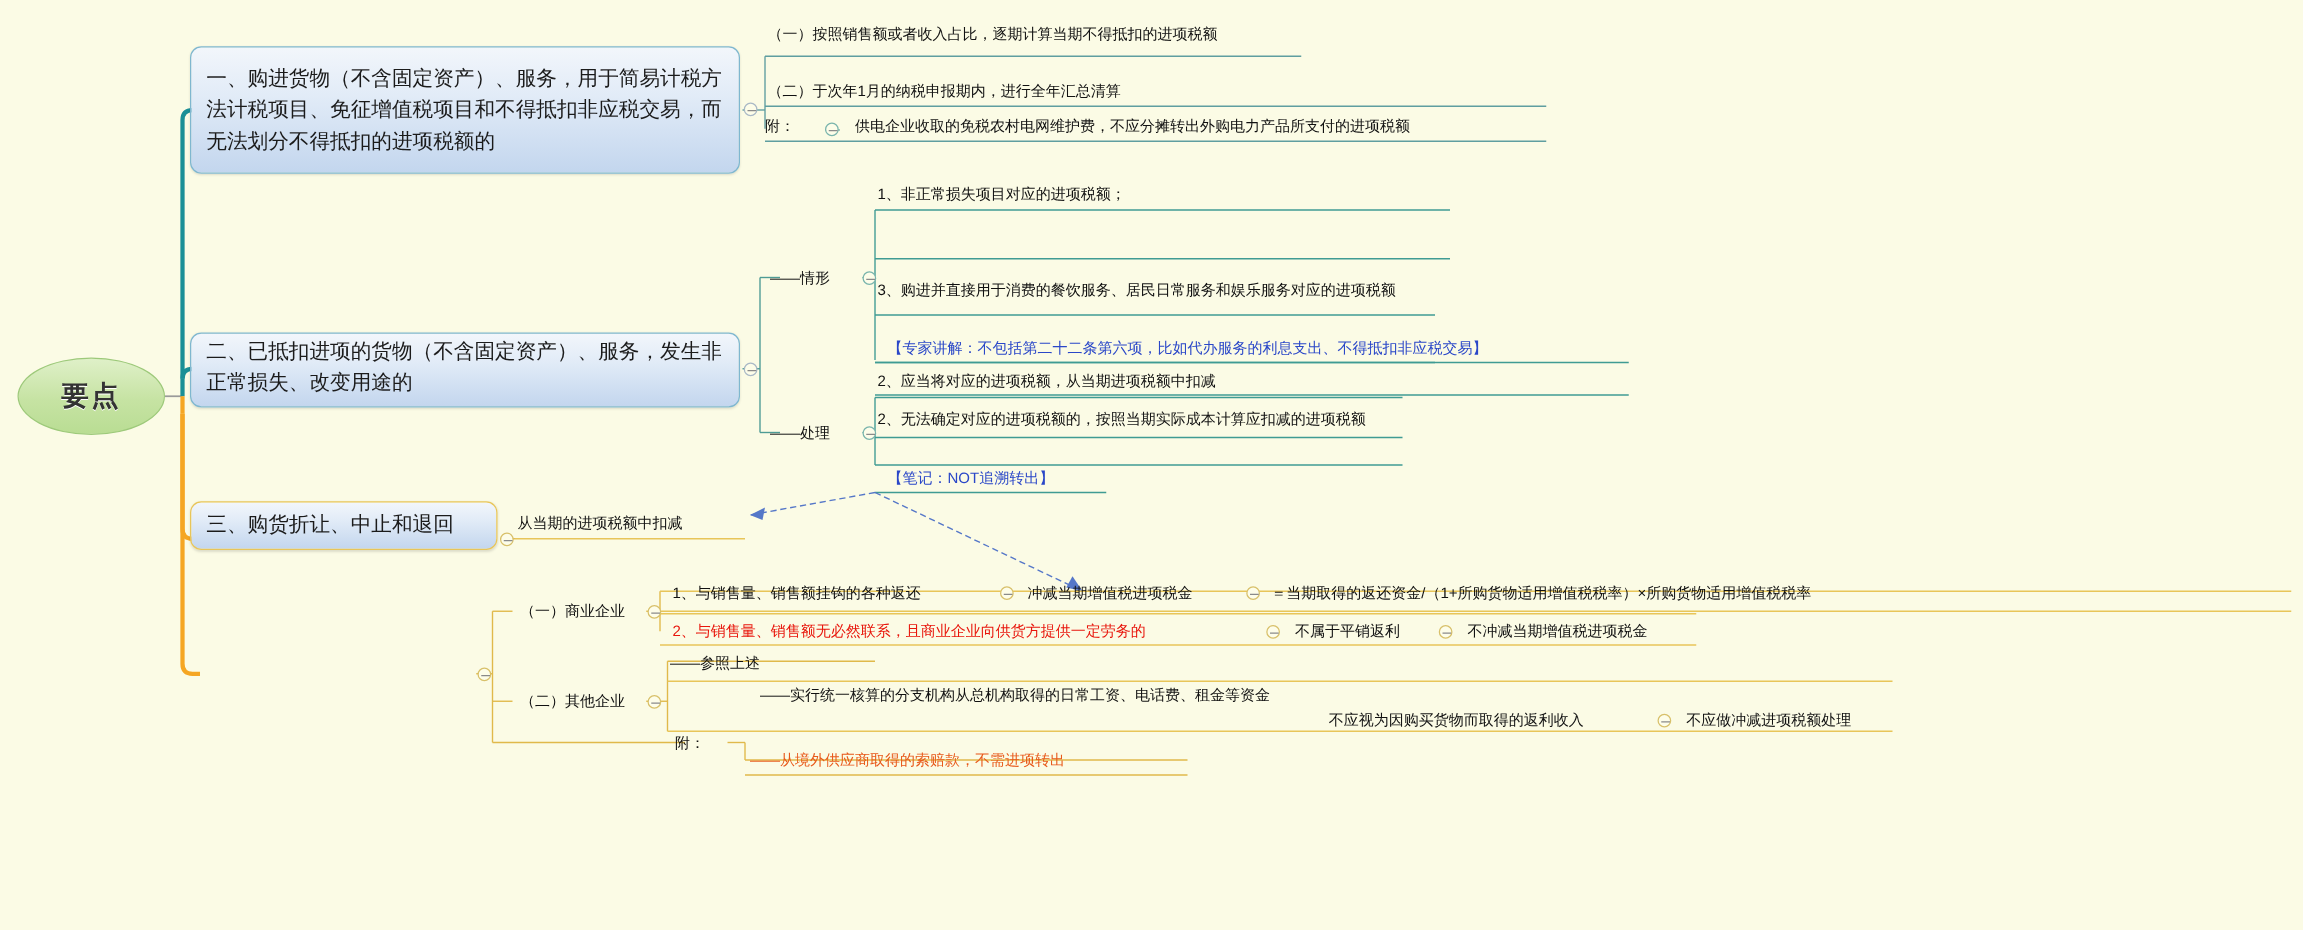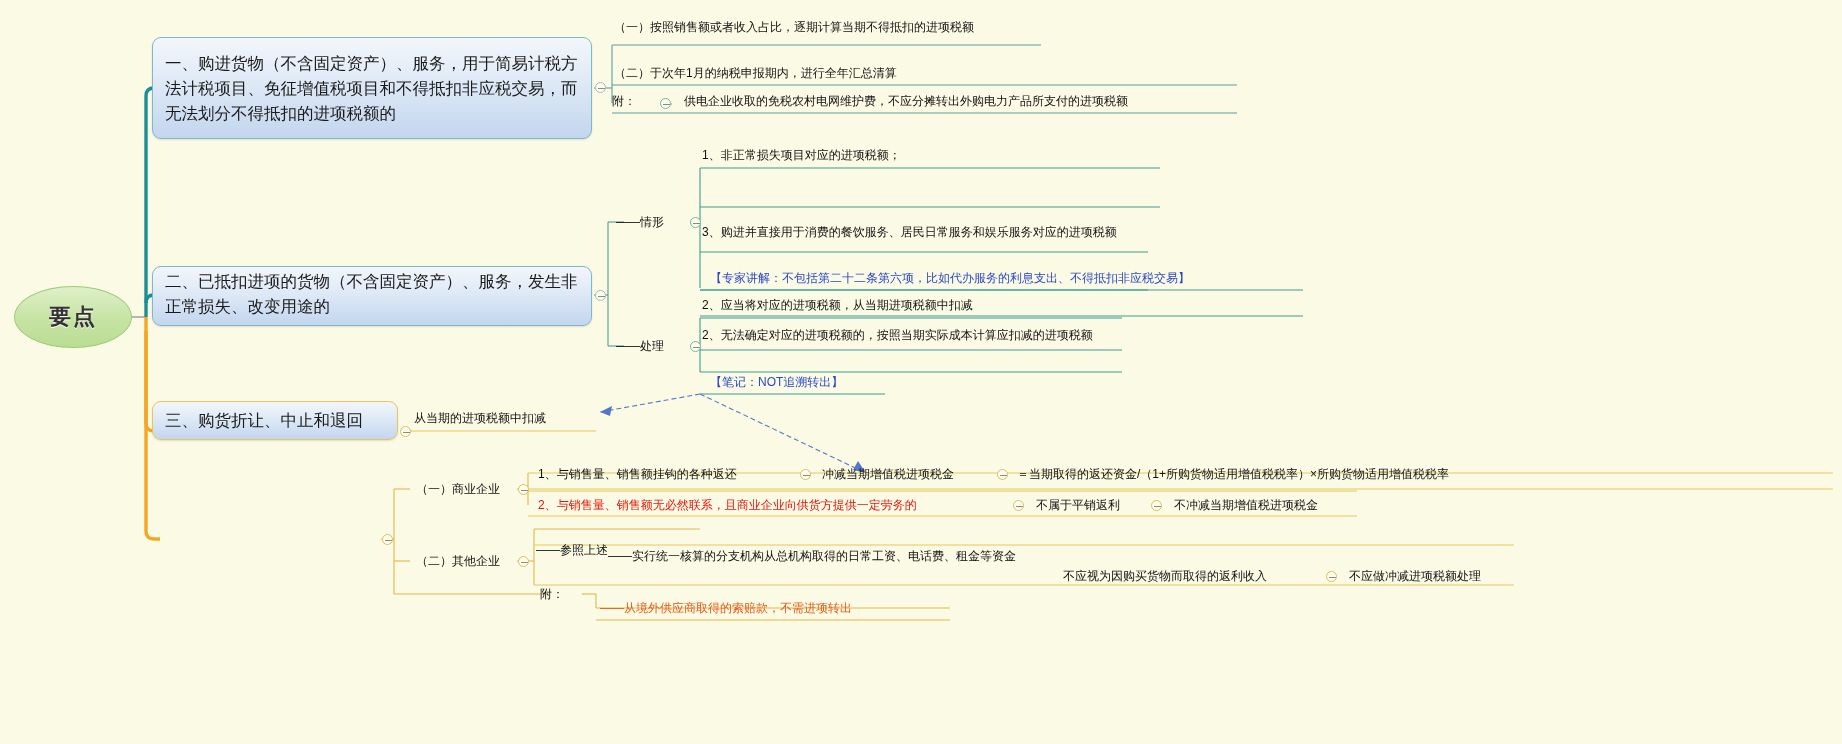--- a/index.html
+++ b/index.html
@@ -192,21 +192,21 @@
 
   <div class="txt red" style="left:538px;top:494px;">2、与销售量、销售额无必然联系，且商业企业向供货方提供一定劳务的</div>
   <div class="tog y" style="left:1013px;top:500px;"></div>
   <div class="txt" style="left:1036px;top:494px;">不属于平销返利</div>
   <div class="tog y" style="left:1151px;top:500px;"></div>
   <div class="txt" style="left:1174px;top:494px;">不冲减当期增值税进项税金</div>
 
   <div class="txt" style="left:416px;top:550px;">（二）其他企业</div>
   <div class="tog y" style="left:518px;top:556px;"></div>
 
-  <div class="txt" style="left:536px;top:519px;margin-top:20px;">——参照上述</div>
+  <div class="txt" style="left:536px;top:519px;">——参照上述</div>
   <div class="txt wrap" style="left:608px;top:545px;width:420px;">——实行统一核算的分支机构从总机构取得的日常工资、电话费、租金等资金</div>
   <div class="txt" style="left:1063px;top:565px;">不应视为因购买货物而取得的返利收入</div>
   <div class="tog y" style="left:1326px;top:571px;"></div>
   <div class="txt" style="left:1349px;top:565px;">不应做冲减进项税额处理</div>
 
   <div class="txt" style="left:540px;top:583px;">附：</div>
   <div class="txt orange" style="left:600px;top:597px;">——从境外供应商取得的索赔款，不需进项转出</div>
 
 </div>
 

